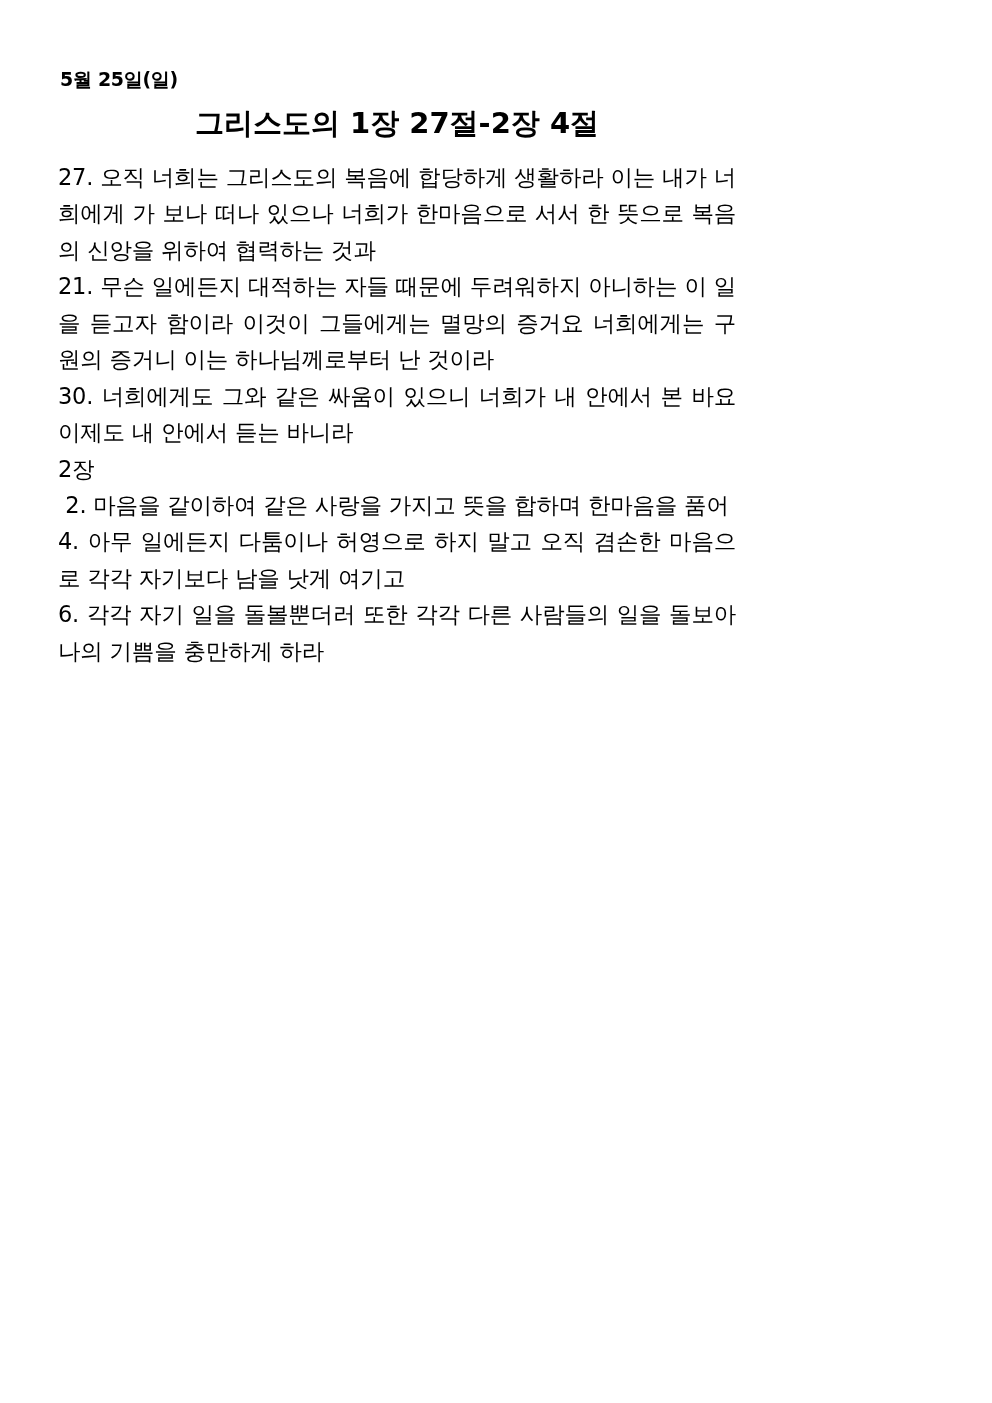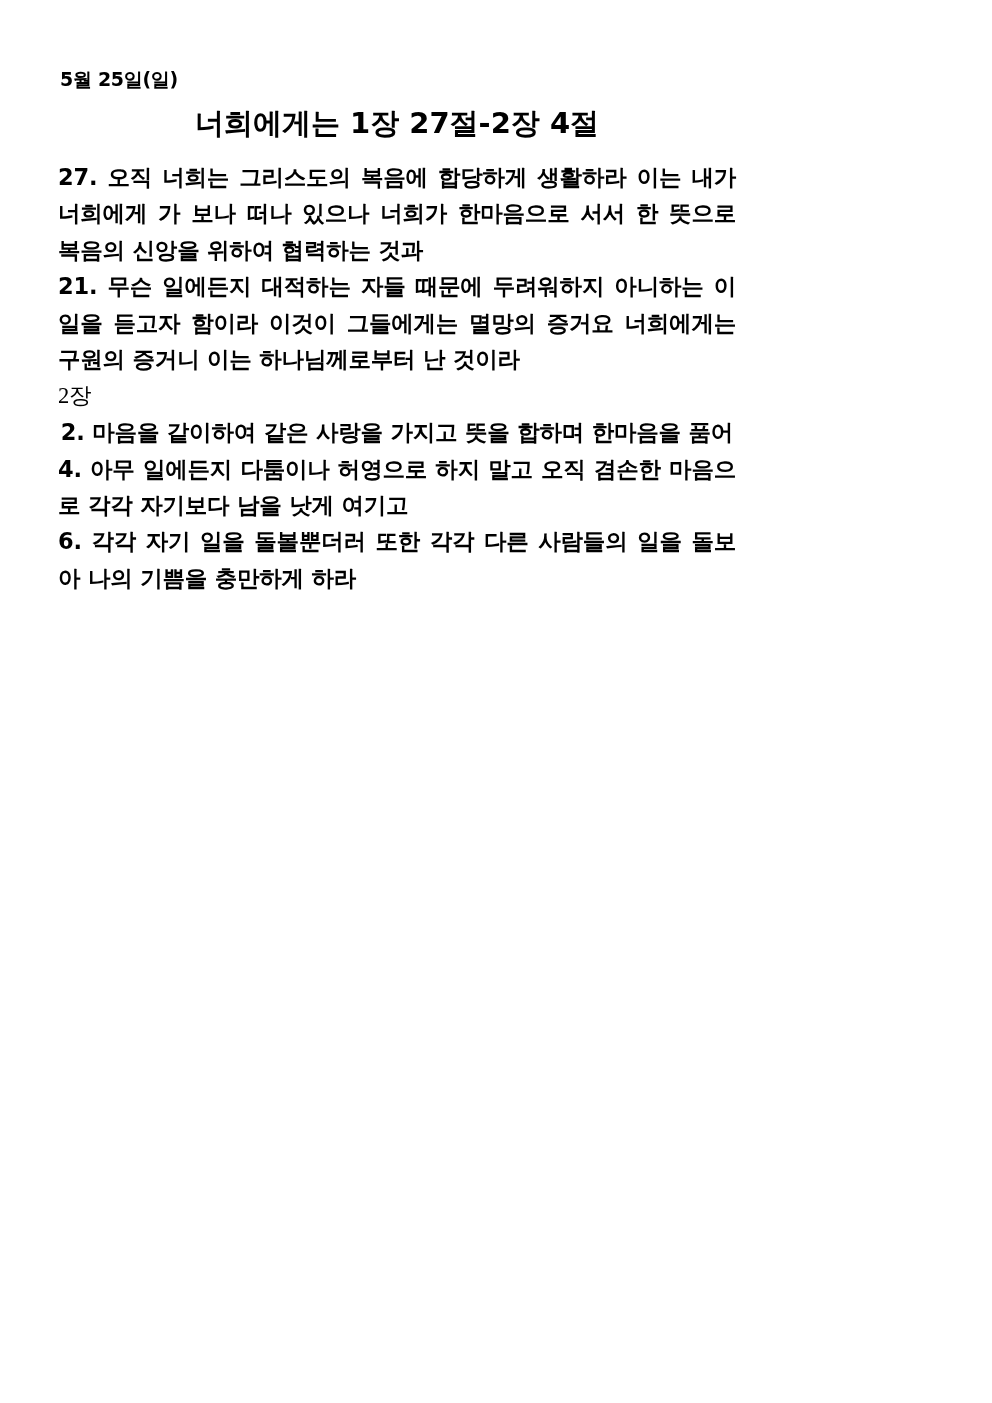--- a/index.html
+++ b/index.html
@@ -41,47 +41,46 @@
     font-size: 22.5px;
     line-height: 1.62;
     text-align: justify;
     text-justify: inter-character;
     letter-spacing: -0.2px;
   }
   .verse {
     margin: 0;
     text-align: justify;
     text-justify: inter-character;
-    font-weight: bold;
   }
   .verse.last-of-block {
     text-align: center;
   }
   .chapter-marker {
     margin: 0;
     text-align: left;
-    font-family: Liberation Serif, serif;
   }
 </style>
 </head>
 <body>
 
 <div class="page">
 
   <div class="date-line">5월 25일(일)</div>
 
-  <h1 class="doc-title">너희에게는 1장 27절-2장 4절</h1>
+  <h1 class="doc-title">그리스도의 1장 27절-2장 4절</h1>
 
   <div class="body-text">
 
     <p class="verse">27. 오직 너희는 그리스도의 복음에 합당하게 생활하라 이는 내가 너희에게 가 보나 떠나 있으나 너희가 한마음으로 서서 한 뜻으로 복음의 신앙을 위하여 협력하는 것과</p>
 
     <p class="verse">21. 무슨 일에든지 대적하는 자들 때문에 두려워하지 아니하는 이 일을 듣고자 함이라 이것이 그들에게는 멸망의 증거요 너희에게는 구원의 증거니 이는 하나님께로부터 난 것이라</p>
 
 
+    <p class="verse">30. 너희에게도 그와 같은 싸움이 있으니 너희가 내 안에서 본 바요 이제도 내 안에서 듣는 바니라</p>
 
     <p class="chapter-marker">2장</p>
 
 
     <p class="verse last-of-block">2. 마음을 같이하여 같은 사랑을 가지고 뜻을 합하며 한마음을 품어</p>
 
     <p class="verse">4. 아무 일에든지 다툼이나 허영으로 하지 말고 오직 겸손한 마음으로 각각 자기보다 남을 낫게 여기고</p>
 
     <p class="verse">6. 각각 자기 일을 돌볼뿐더러 또한 각각 다른 사람들의 일을 돌보아 나의 기쁨을 충만하게 하라</p>
 

